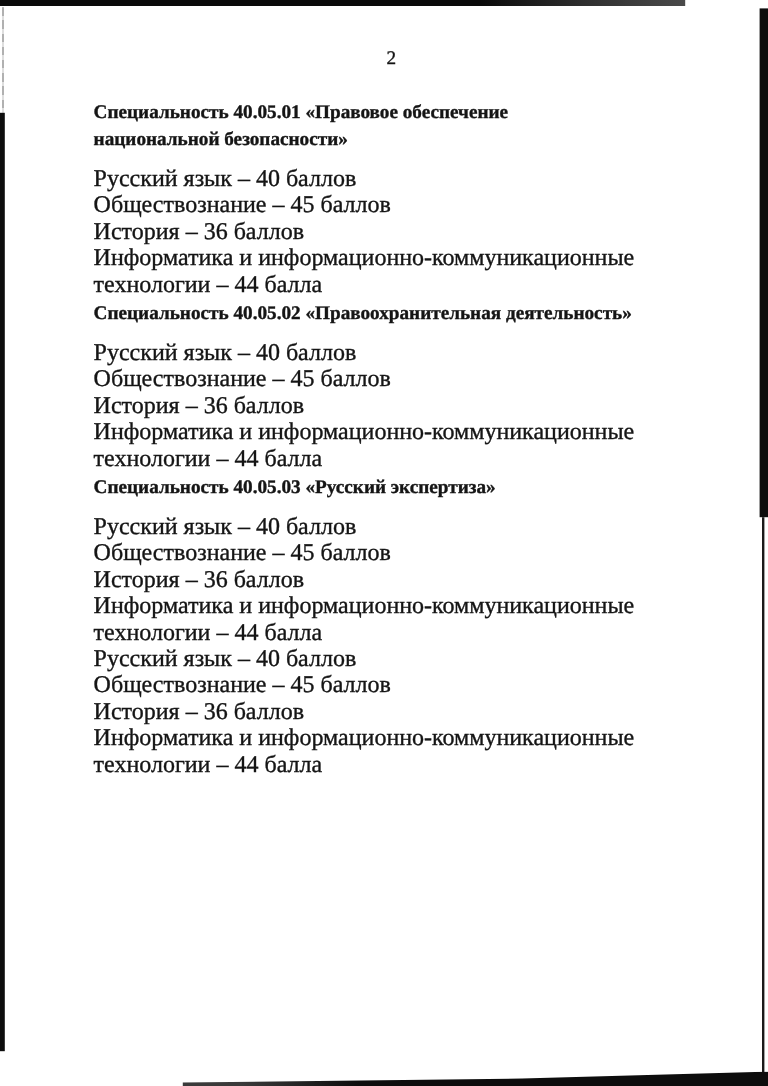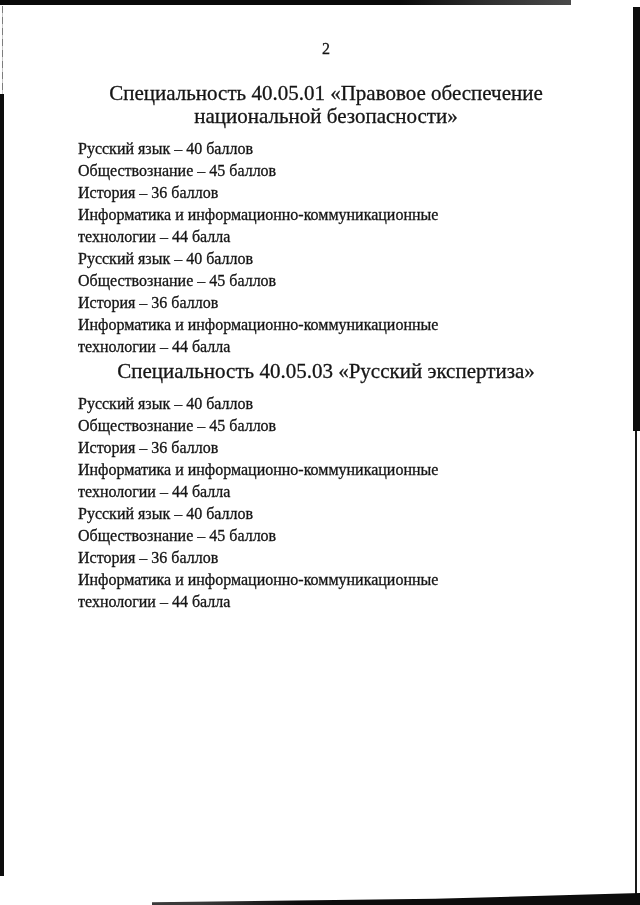--- a/index.html
+++ b/index.html
@@ -18,28 +18,28 @@
     position:absolute;
     left:78px; right:66px; top:38px;
   }
   .page-number {
     text-align:center;
     font-size:16px; line-height:22px;
     margin:0 0 22px 0;
   }
   .section { margin:0; }
   .section-heading {
-    font-size:21px; font-weight:normal;
+    font-size:16px; font-weight:bold;
     line-height:23px;
-    text-align:center;
+    text-align:left;
     margin:2px 0 10px 0;
   }
   .heading-line { display:block; }
   .scores {
-    font-size:16px; line-height:22px;
+    font-size:20px; line-height:22px;
     margin:0;
   }
   .score-line { white-space:pre; }
 
   
   .edge { position:absolute; background:#0d0d0d; }
   .edge-top {
     left:0; top:0; width:571px; height:5px;
     background:linear-gradient(90deg,#0a0a0a 0 70%,#2e2e2e 85%,#4a4a4a 100%);
   }
@@ -78,20 +78,23 @@
     <div class="scores">
       <div class="score-line">Русский язык – 40 баллов</div>
       <div class="score-line">Обществознание – 45 баллов</div>
       <div class="score-line">История – 36 баллов</div>
       <div class="score-line">Информатика и информационно-коммуникационные</div>
       <div class="score-line">технологии – 44 балла</div>
     </div>
   </section>
 
   <section class="section">
+    <h2 class="section-heading">
+      <span class="heading-line">Специальность 40.05.02 «Правоохранительная деятельность»</span>
+    </h2>
     <div class="scores">
       <div class="score-line">Русский язык – 40 баллов</div>
       <div class="score-line">Обществознание – 45 баллов</div>
       <div class="score-line">История – 36 баллов</div>
       <div class="score-line">Информатика и информационно-коммуникационные</div>
       <div class="score-line">технологии – 44 балла</div>
     </div>
   </section>
 
   <section class="section">

